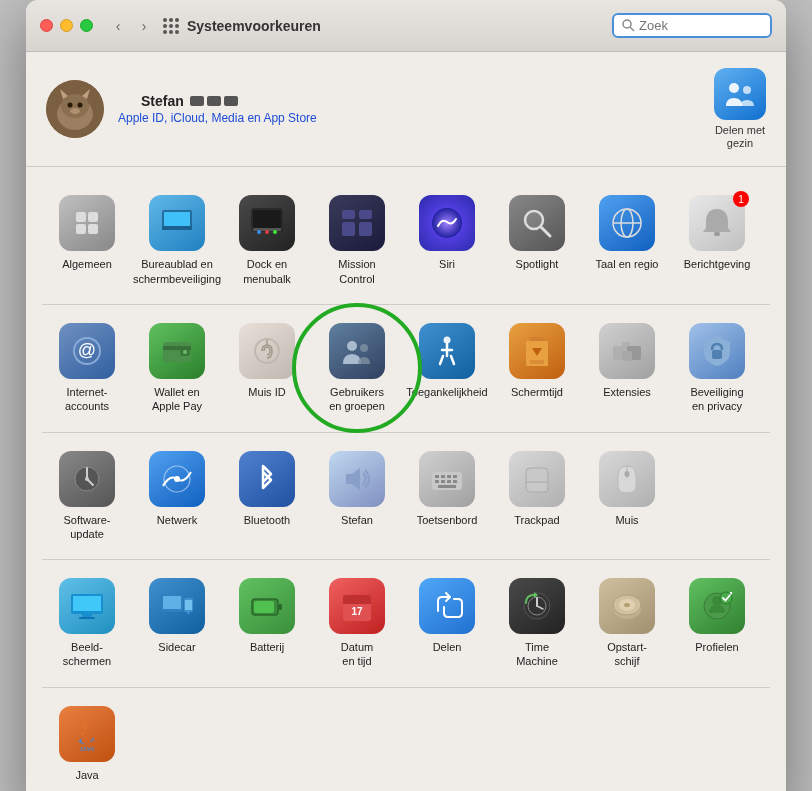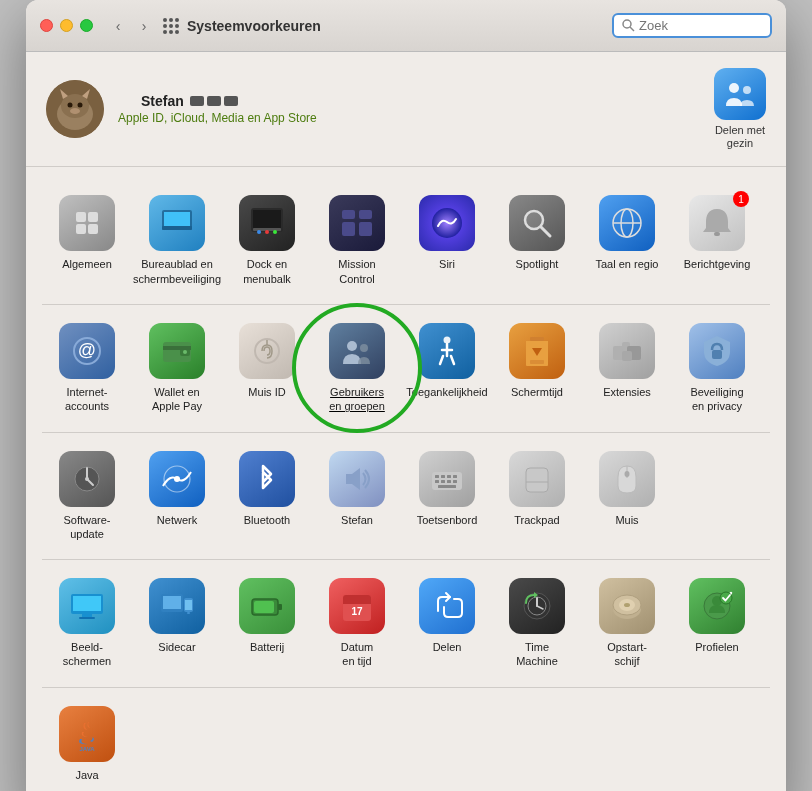--- a/index.html
+++ b/index.html
@@ -145,21 +145,21 @@
       width: 14px;
       height: 10px;
       border-radius: 2px;
     }
     .nb1 { background: #555; }
     .nb2 { background: #555; }
     .nb3 { background: #555; }
 
     .profile-subtitle {
       font-size: 12px;
-      color: #4d7c0f;
+      color: #1d4ed8;
       margin-top: 2px;
     }
 
     .profile-actions {
       display: flex;
       gap: 24px;
       align-items: flex-start;
     }
 
     .profile-action-item {
@@ -281,21 +281,20 @@
       border-radius: 50%;
       top: 50%;
       left: 50%;
       transform: translate(-50%, -50%);
       pointer-events: none;
       z-index: 10;
     }
 
     .pref-item-container {
       position: relative;
-      text-decoration: underline;
     }
 
     
     .svg-icon {
       width: 38px;
       height: 38px;
     }
 
     
     .badge {

